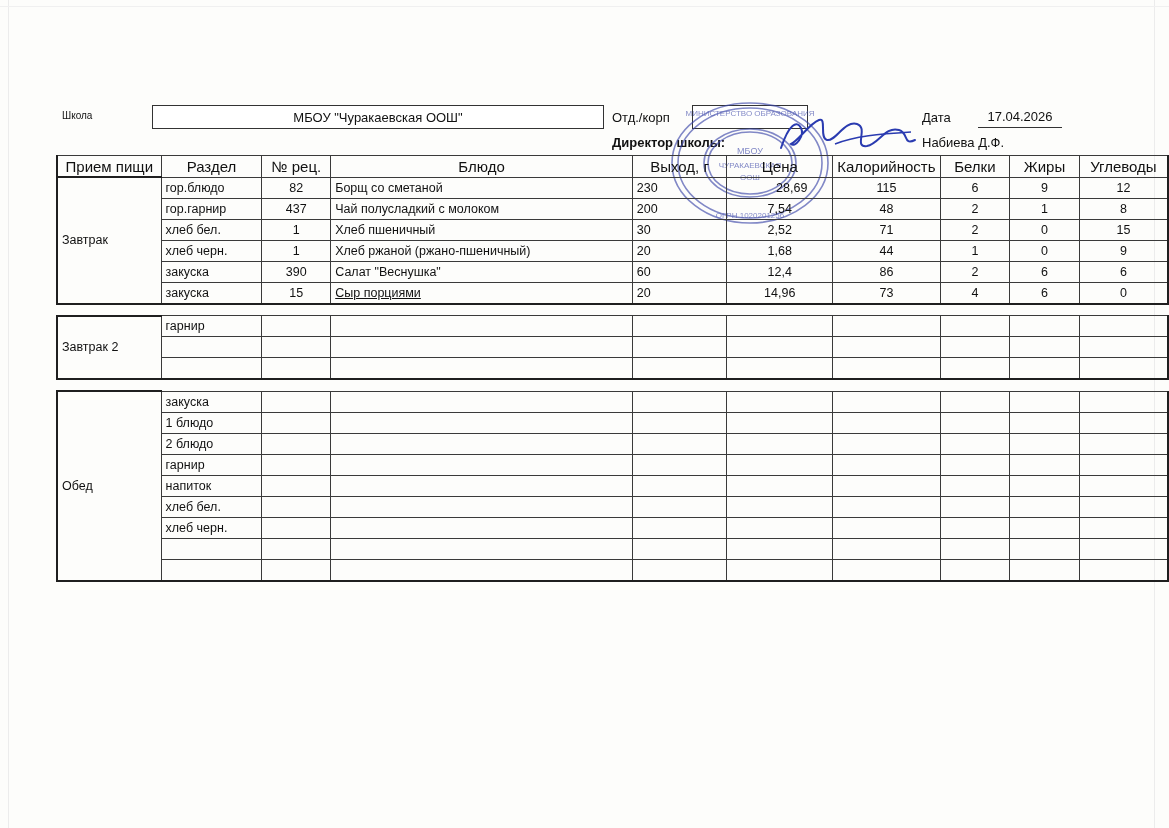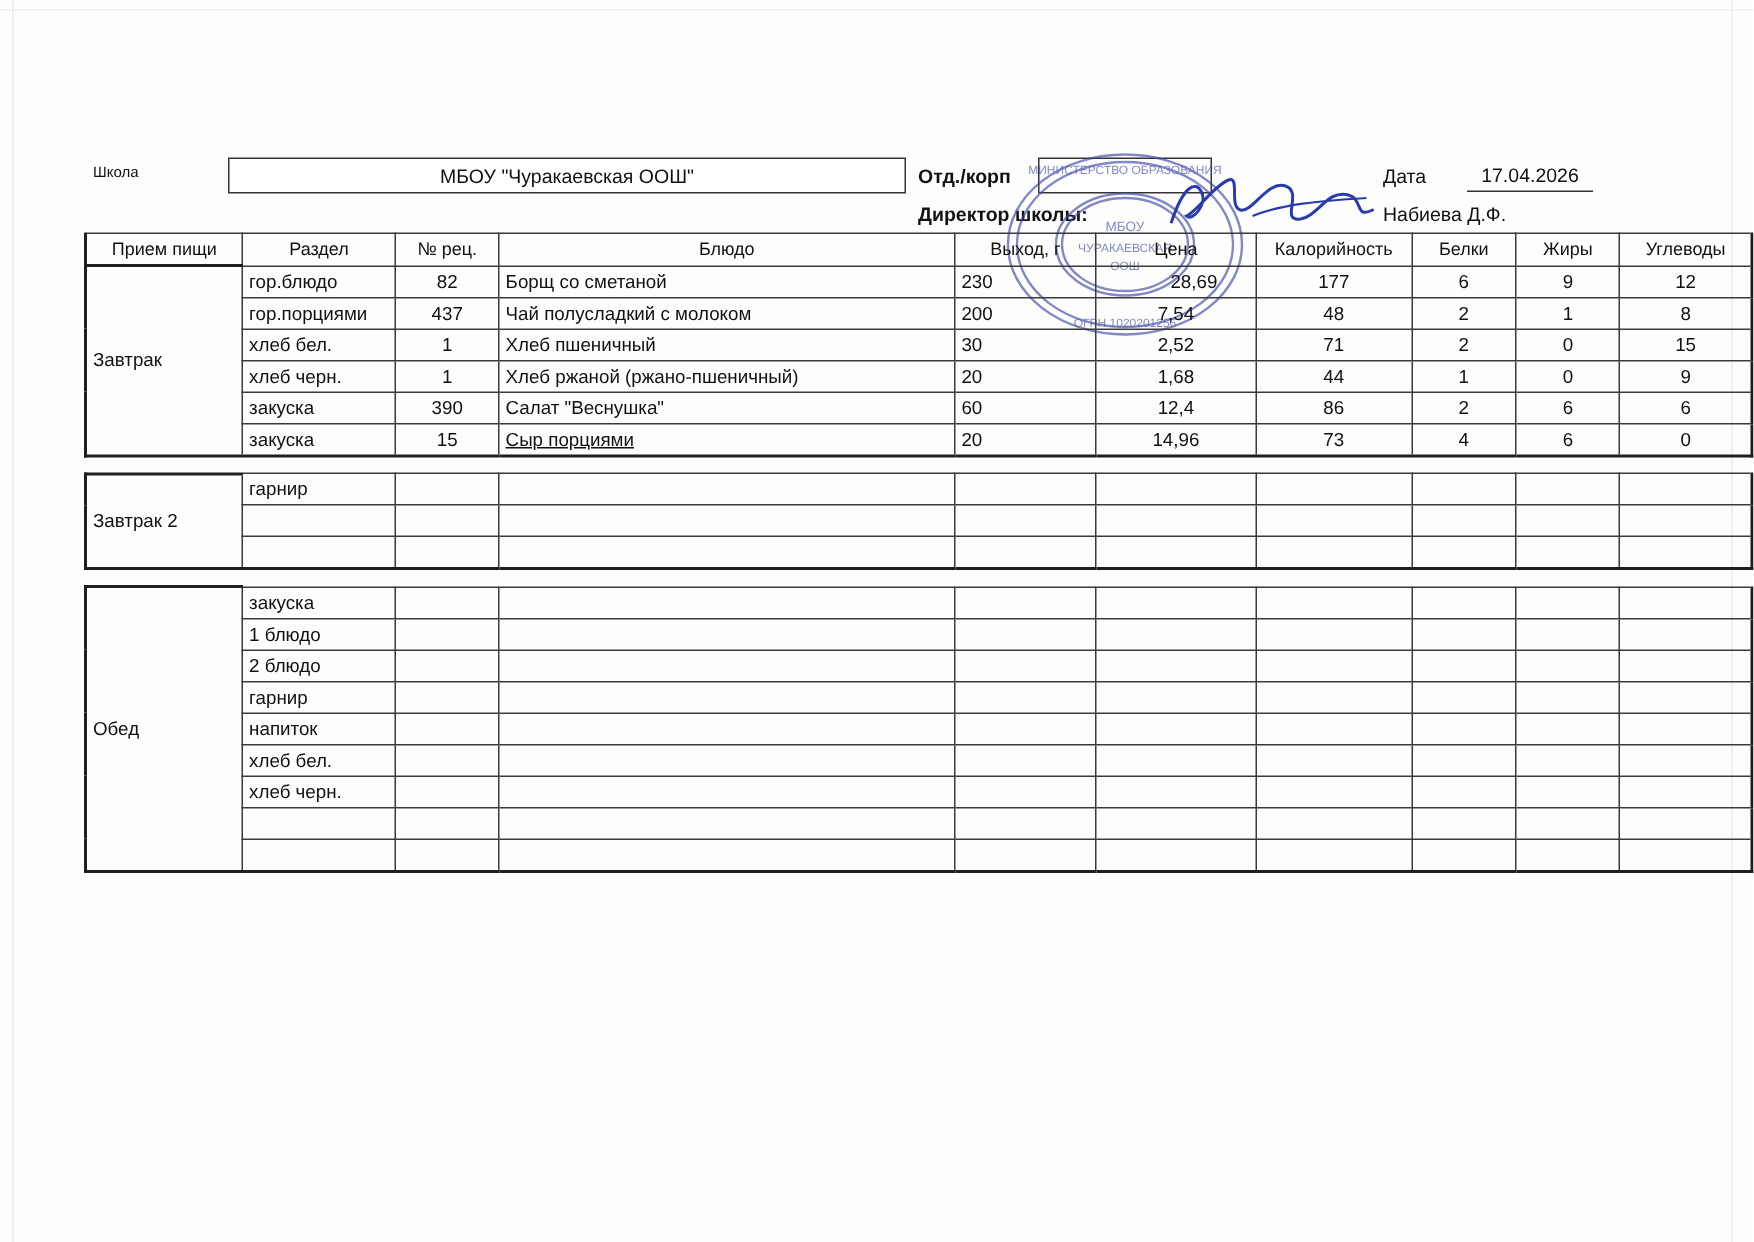--- a/index.html
+++ b/index.html
@@ -66,21 +66,20 @@
     align-items: center;
     justify-content: center;
     font-size: 13px;
     background: #fff;
   }
   .lbl-otd {
     position: absolute;
     left: 556px;
     top: 6px;
     font-size: 13px;
-    font-weight: bold;
   }
   .otd-box {
     position: absolute;
     left: 636px;
     top: 1px;
     width: 114px;
     height: 22px;
     border: 1px solid #333;
     background: #fff;
   }
@@ -150,21 +149,21 @@
     border: 1px solid #3a3a3a;
     height: 20px;
     padding: 0 4px;
     font-weight: normal;
     vertical-align: middle;
     background: transparent;
   }
   table.menu thead th {
     text-align: center;
     height: 20px;
-    font-size: 12px;
+    font-size: 15px;
   }
   .c-meal   { width: 98px; }
   .c-sect   { width: 94px; text-align: left; }
   .c-rec    { width: 62px; text-align: center; }
   .c-dish   { width: 308px; text-align: left; }
   .c-out    { width: 88px; text-align: left; }
   .c-price  { width: 76px; text-align: center; }
   .c-cal    { width: 96px; text-align: center; }
   .c-prot   { width: 62px; text-align: center; }
   .c-fat    { width: 62px; text-align: center; }
@@ -244,27 +243,27 @@
     </tr>
   </thead>
   <tbody id="menu-body">
       <tr>
         <td class="c-meal meal-cell outer-left" rowspan="6" style="border-top: 2px solid rgb(31, 31, 31); border-bottom: 2px solid rgb(31, 31, 31);">Завтрак</td>
         <td class="c-sect" style="border-top: 1px solid rgb(58, 58, 58);">гор.блюдо</td>
         <td class="c-rec" style="border-top: 1px solid rgb(58, 58, 58);">82</td>
         <td class="c-dish" style="border-top: 1px solid rgb(58, 58, 58);">Борщ со сметаной</td>
         <td class="c-out" style="border-top: 1px solid rgb(58, 58, 58);">230</td>
         <td class="c-price" style="border-top: 1px solid rgb(58, 58, 58); padding-left: 28px;">28,69</td>
-        <td class="c-cal" style="border-top: 1px solid rgb(58, 58, 58);">177</td>
+        <td class="c-cal" style="border-top: 1px solid rgb(58, 58, 58);">115</td>
         <td class="c-prot" style="border-top: 1px solid rgb(58, 58, 58);">6</td>
         <td class="c-fat" style="border-top: 1px solid rgb(58, 58, 58);">9</td>
         <td class="c-carb outer-right" style="border-top: 1px solid rgb(58, 58, 58);">12</td>
       </tr>
       <tr>
-        <td class="c-sect">гор.порциями</td>
+        <td class="c-sect">гор.гарнир</td>
         <td class="c-rec">437</td>
         <td class="c-dish">Чай полусладкий с молоком</td>
         <td class="c-out">200</td>
         <td class="c-price">7,54</td>
         <td class="c-cal">48</td>
         <td class="c-prot">2</td>
         <td class="c-fat">1</td>
         <td class="c-carb outer-right">8</td>
       </tr>
       <tr>

